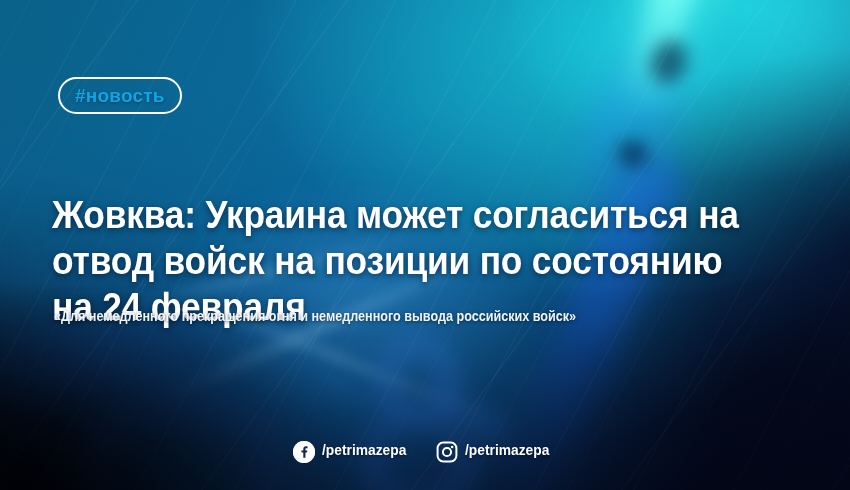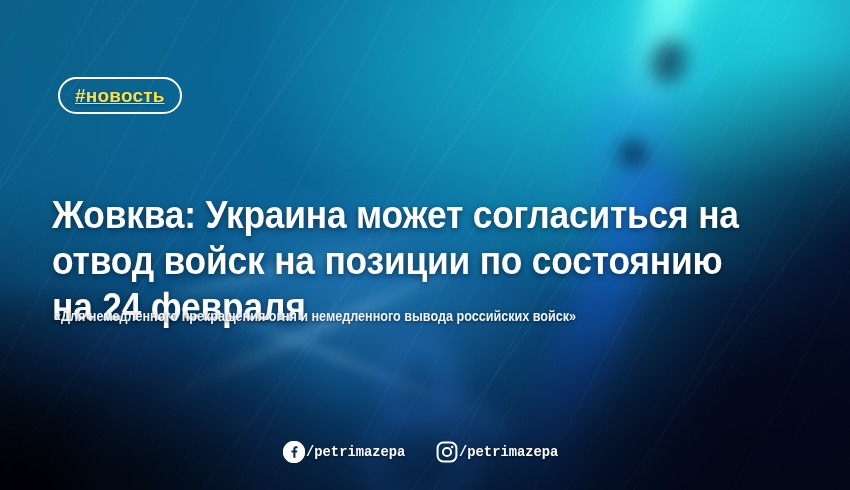--- a/index.html
+++ b/index.html
@@ -173,28 +173,27 @@
   .content { position:absolute; inset:0; }
 
   #tag {
     position:absolute;
     left:58px; top:77px;
     height:37px;
     padding:0 15px;
     display:flex; align-items:center; justify-content:center;
     border:2px solid #ffffff;
     border-radius:19px;
-    color:#fde047;
+    color:#0ea5e9;
     font-size:19px;
     font-weight:700;
     letter-spacing:.2px;
     font-stretch:condensed;
     text-shadow:0 1px 3px rgba(0,0,0,.35);
     white-space:nowrap;
-    text-decoration:underline;
   }
 
   #headline {
     position:absolute;
     left:52px; top:192px;
     width:760px;
     color:#ffffff;
     font-size:38px;
     font-weight:700;
     line-height:46px;
@@ -225,24 +224,23 @@
     position:absolute;
     left:0; right:0; top:436px;
     height:32px;
     display:flex;
     align-items:center;
     justify-content:center;
     gap:22px;
   }
   .social-item {
     display:flex;
-    align-items:center;
-    gap:1px;
+    align-items:flex-start;
+    gap:7px;
     white-space:nowrap;
-    font-family:Liberation Mono, monospace;
   }
   .social-handle {
     color:#ffffff;
     font-size:15px;
     font-weight:700;
     font-stretch:condensed;
     transform:scaleX(.92);
     transform-origin:left center;
     text-shadow:0 1px 3px rgba(0,8,22,.6);
   }

